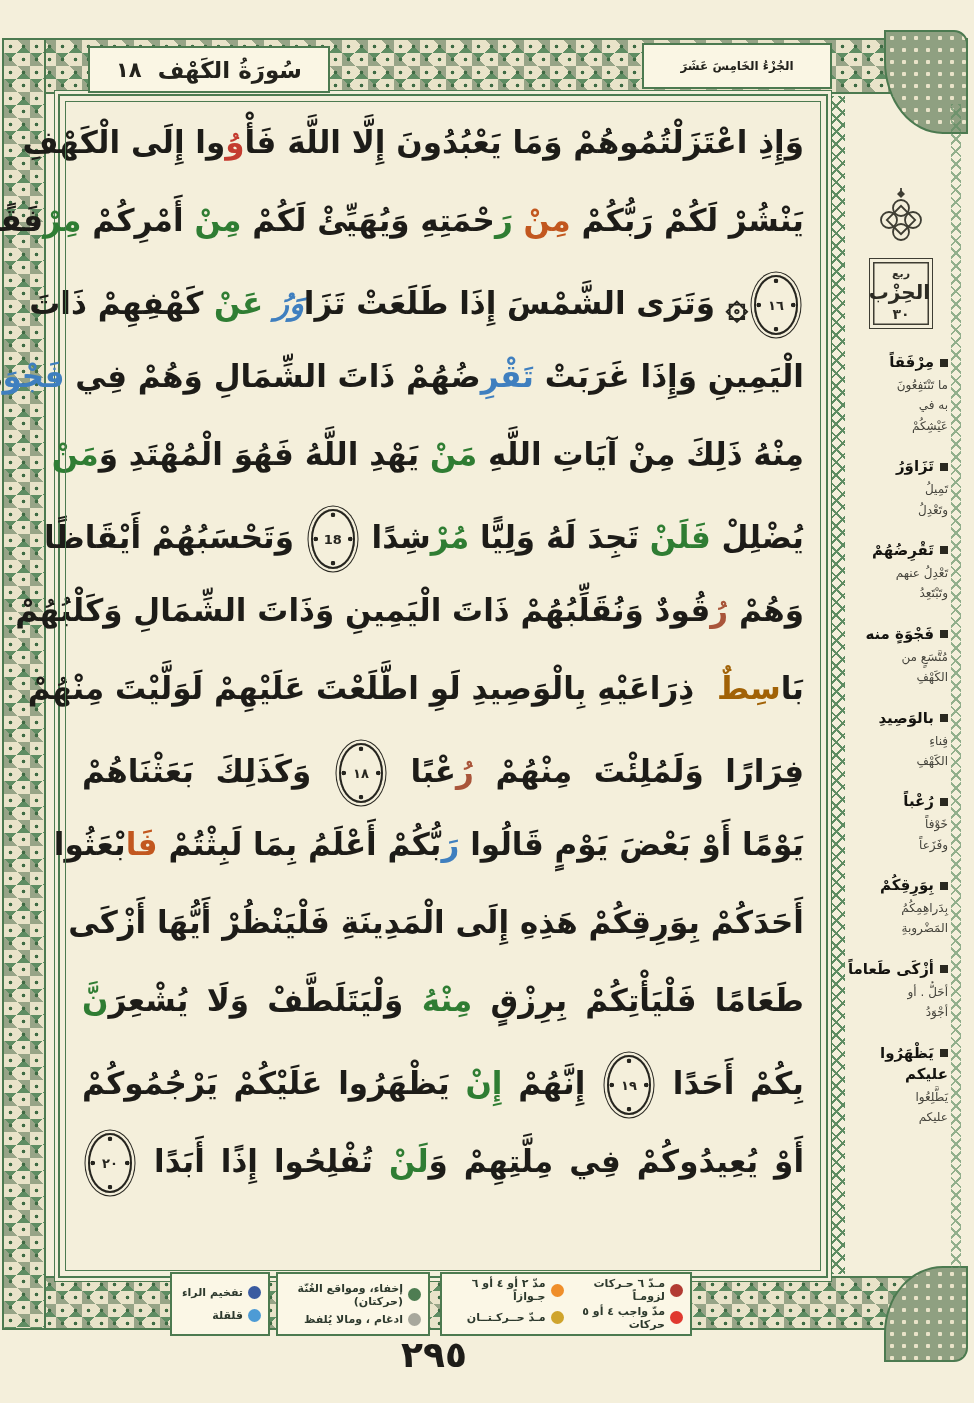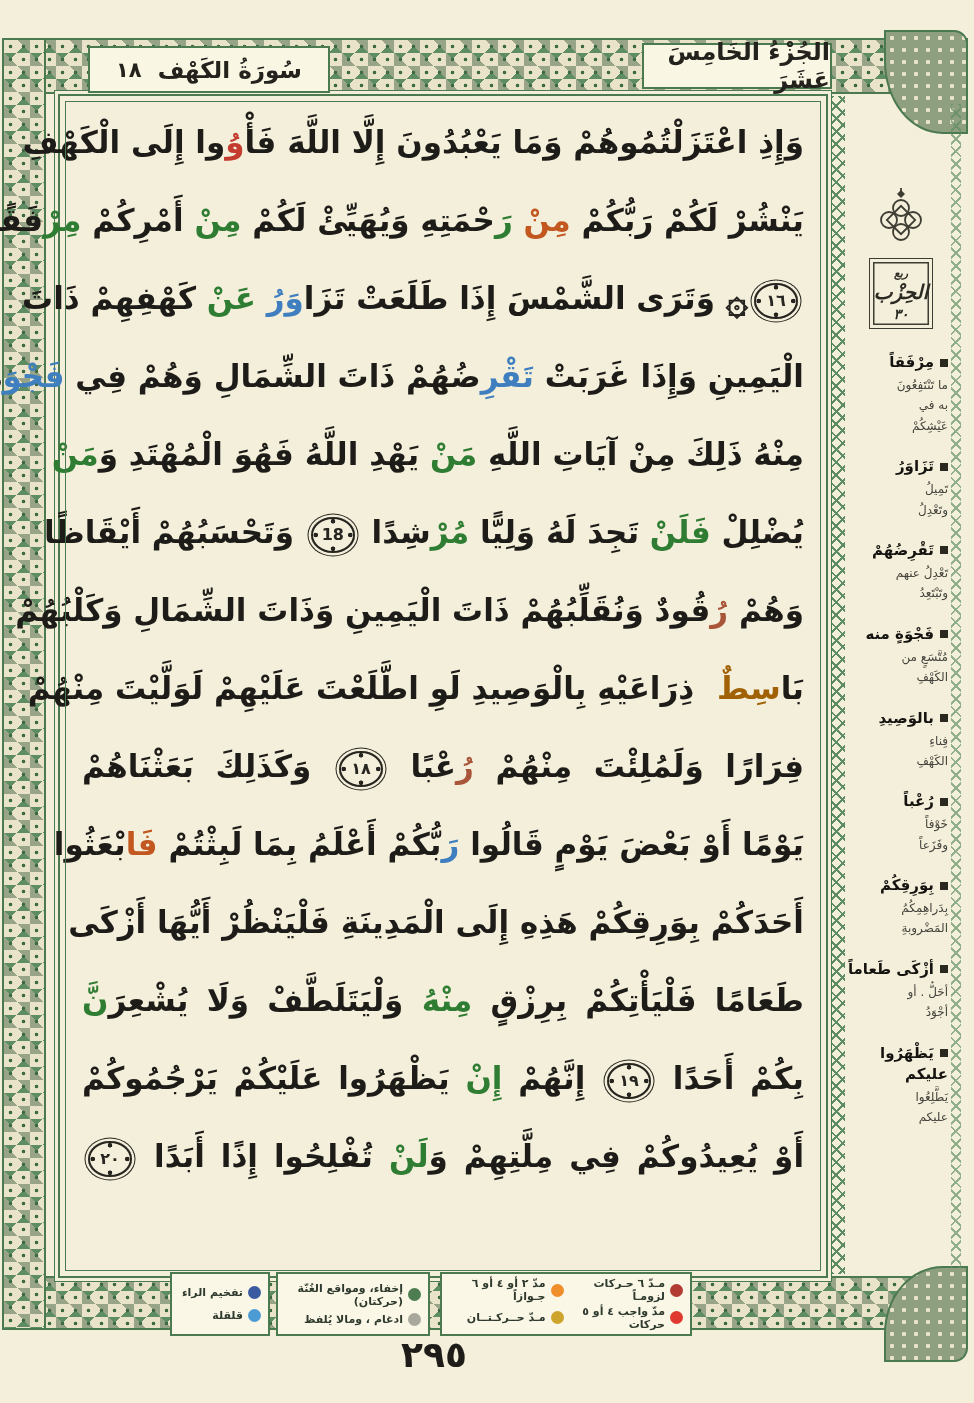--- a/index.html
+++ b/index.html
@@ -49,21 +49,21 @@
 
   
   .hdr-box{
     position:absolute;z-index:3;box-sizing:border-box;
     background:#faf6e4;border:2px solid #4c7a50;
     display:flex;align-items:center;justify-content:center;
     color:#23221c;font-weight:700;
   }
   .surah-box{left:88px;top:46px;width:242px;height:47px;gap:16px;font-size:23px;}
   .surah-box .num{font-size:21px;}
-  .juz-box{left:642px;top:43px;width:190px;height:46px;font-size:24px;}
+  .juz-box{left:642px;top:43px;width:190px;height:46px;font-size:12px;}
 
   
   .text-frame{
     position:absolute;left:58px;top:94px;width:770px;height:1184px;
     box-sizing:border-box;z-index:2;
     background:#f4efdb;
     border:2.5px solid #4c7a50;
     outline:1.5px solid #4c7a50;outline-offset:-8px;
     box-shadow:0 0 0 3px #f4efdb,0 0 0 4px #4c7a50;
     padding:7px 22px;
@@ -71,36 +71,36 @@
   .qline{
     height:78px;line-height:78px;
     font-size:31px;font-weight:700;color:#1d1c18;
     direction:rtl;
     text-align:justify;text-align-last:justify;
     white-space:nowrap;
     overflow:visible;
   }
   .ayah{
     display:inline-flex;align-items:center;justify-content:center;
-    width:44px;height:36px;box-sizing:border-box;
+    width:44px;height:60px;box-sizing:border-box;
     border:2px solid #26251f;border-radius:50%;
-    font-size:16px;font-weight:700;color:#26251f;
+    font-size:13px;font-weight:700;color:#26251f;
     vertical-align:middle;line-height:normal;
     background:
       radial-gradient(circle at 50% 7%,  #26251f 2px, rgba(0,0,0,0) 2.6px),
       radial-gradient(circle at 50% 93%, #26251f 2px, rgba(0,0,0,0) 2.6px),
       radial-gradient(circle at 7% 50%,  #26251f 2px, rgba(0,0,0,0) 2.6px),
       radial-gradient(circle at 93% 50%, #26251f 2px, rgba(0,0,0,0) 2.6px);
     box-shadow:0 0 0 2.5px #f4efdb,0 0 0 3.5px #26251f;
     margin:16px 6px;
   }
   .rub-sym{font-size:38px;color:#26251f;vertical-align:middle;line-height:1;}
 
   
-  .rub-marker{position:absolute;left:853px;top:188px;width:96px;z-index:2;text-align:center;font-style:italic;}
+  .rub-marker{position:absolute;left:853px;top:188px;width:96px;z-index:2;text-align:center;}
   .rub-box{
     width:64px;margin:2px auto 0;box-sizing:border-box;
     border:1.5px solid #3e3d33;
     box-shadow:inset 0 0 0 3px #f4efdb,inset 0 0 0 4.5px #3e3d33;
     padding:8px 2px 6px;color:#2c2b23;font-weight:700;
   }
   .rub-box .r1{font-size:11px;}
   .rub-box .r2{font-size:20px;}
   .rub-box .r3{font-size:14px;margin-top:2px;}
 
@@ -157,21 +157,21 @@
     <span class="num">١٨</span>
   </div>
   <div class="hdr-box juz-box">
     <span>الجُزْءُ الخَامِسَ عَشَرَ</span>
   </div>
 
   <div class="text-frame">
     <div>
         <div class="qline"><span>وَإِذِ اعْتَزَلْتُمُوهُمْ وَمَا يَعْبُدُونَ إِلَّا اللَّهَ فَأْ</span><span style="color: rgb(196, 59, 47);">وُ</span><span>وا إِلَى الْكَهْفِ</span></div>
         <div class="qline"><span>يَنْشُرْ لَكُمْ رَبُّكُمْ </span><span style="color: rgb(194, 87, 31);">مِنْ</span><span> </span><span style="color: rgb(47, 125, 51);">رَ</span><span>حْمَتِهِ وَيُهَيِّئْ لَكُمْ </span><span style="color: rgb(47, 125, 51);">مِنْ</span><span> أَمْرِكُمْ </span><span style="color: rgb(47, 125, 51);">مِرْ</span><span>فَقًا</span></div>
-        <div class="qline"><span class="ayah">١٦</span><span class="rub-sym">۞</span><span> وَتَرَى الشَّمْسَ إِذَا طَلَعَتْ تَزَا</span><span style="color: rgb(63, 127, 191);">وَرُ</span><span> </span><span style="color: rgb(47, 125, 51); margin-top: 42px;">عَنْ</span><span> كَهْفِهِمْ ذَاتَ</span></div>
+        <div class="qline"><span class="ayah">١٦</span><span class="rub-sym">۞</span><span> وَتَرَى الشَّمْسَ إِذَا طَلَعَتْ تَزَا</span><span style="color: rgb(63, 127, 191); font-style: italic;">وَرُ</span><span> </span><span style="color: rgb(47, 125, 51); margin-top: 42px;">عَنْ</span><span> كَهْفِهِمْ ذَاتَ</span></div>
         <div class="qline"><span>الْيَمِينِ وَإِذَا غَرَبَتْ </span><span style="color: rgb(63, 127, 191);">تَقْرِ</span><span>ضُهُمْ ذَاتَ الشِّمَالِ وَهُمْ فِي </span><span style="color: rgb(63, 127, 191);">فَجْوَ</span><span>ةٍ</span></div>
         <div class="qline"><span>مِنْهُ ذَلِكَ مِنْ آيَاتِ اللَّهِ </span><span style="color: rgb(47, 125, 51);">مَنْ</span><span> يَهْدِ اللَّهُ فَهُوَ الْمُهْتَدِ وَ</span><span style="color: rgb(47, 125, 51);">مَنْ</span></div>
         <div class="qline"><span>يُضْلِلْ </span><span style="color: rgb(47, 125, 51);">فَلَنْ</span><span> تَجِدَ لَهُ وَلِيًّا </span><span style="color: rgb(47, 125, 51);">مُرْ</span><span>شِدًا </span><span class="ayah">18</span><span> وَتَحْسَبُهُمْ أَيْقَاظًا</span></div>
         <div class="qline"><span>وَهُمْ </span><span style="color: rgb(169, 85, 58);">رُ</span><span>قُودٌ وَنُقَلِّبُهُمْ ذَاتَ الْيَمِينِ وَذَاتَ الشِّمَالِ وَكَلْبُهُمْ</span></div>
         <div class="qline"><span>بَا</span><span style="color: #a16207; margin-left: 12px;">سِطٌ</span><span> ذِرَاعَيْهِ بِالْوَصِيدِ لَوِ اطَّلَعْتَ عَلَيْهِمْ لَوَلَّيْتَ مِنْهُمْ</span></div>
         <div class="qline"><span>فِرَارًا وَلَمُلِئْتَ مِنْهُمْ </span><span style="color: rgb(169, 85, 58);">رُ</span><span>عْبًا </span><span class="ayah">١٨</span><span> وَكَذَلِكَ بَعَثْنَاهُمْ</span></div>
         <div class="qline"><span>يَوْمًا أَوْ بَعْضَ يَوْمٍ قَالُوا </span><span style="color: rgb(63, 127, 191);">رَ</span><span>بُّكُمْ أَعْلَمُ بِمَا لَبِثْتُمْ </span><span style="color: rgb(194, 87, 31);">فَا</span><span>بْعَثُوا</span></div>
         <div class="qline"><span>أَحَدَكُمْ بِوَرِقِكُمْ هَذِهِ إِلَى الْمَدِينَةِ فَلْيَنْظُرْ أَيُّهَا أَزْكَى</span></div>
         <div class="qline"><span>طَعَامًا فَلْيَأْتِكُمْ بِرِزْقٍ </span><span style="color: rgb(47, 125, 51);">مِنْهُ</span><span> وَلْيَتَلَطَّفْ وَلَا يُشْعِرَ</span><span style="color: rgb(47, 125, 51);">نَّ</span></div>
         <div class="qline"><span>بِكُمْ أَحَدًا </span><span class="ayah">١٩</span><span> إِنَّهُمْ </span><span style="color: rgb(47, 125, 51);">إِنْ</span><span> يَظْهَرُوا عَلَيْكُمْ يَرْجُمُوكُمْ</span></div>

